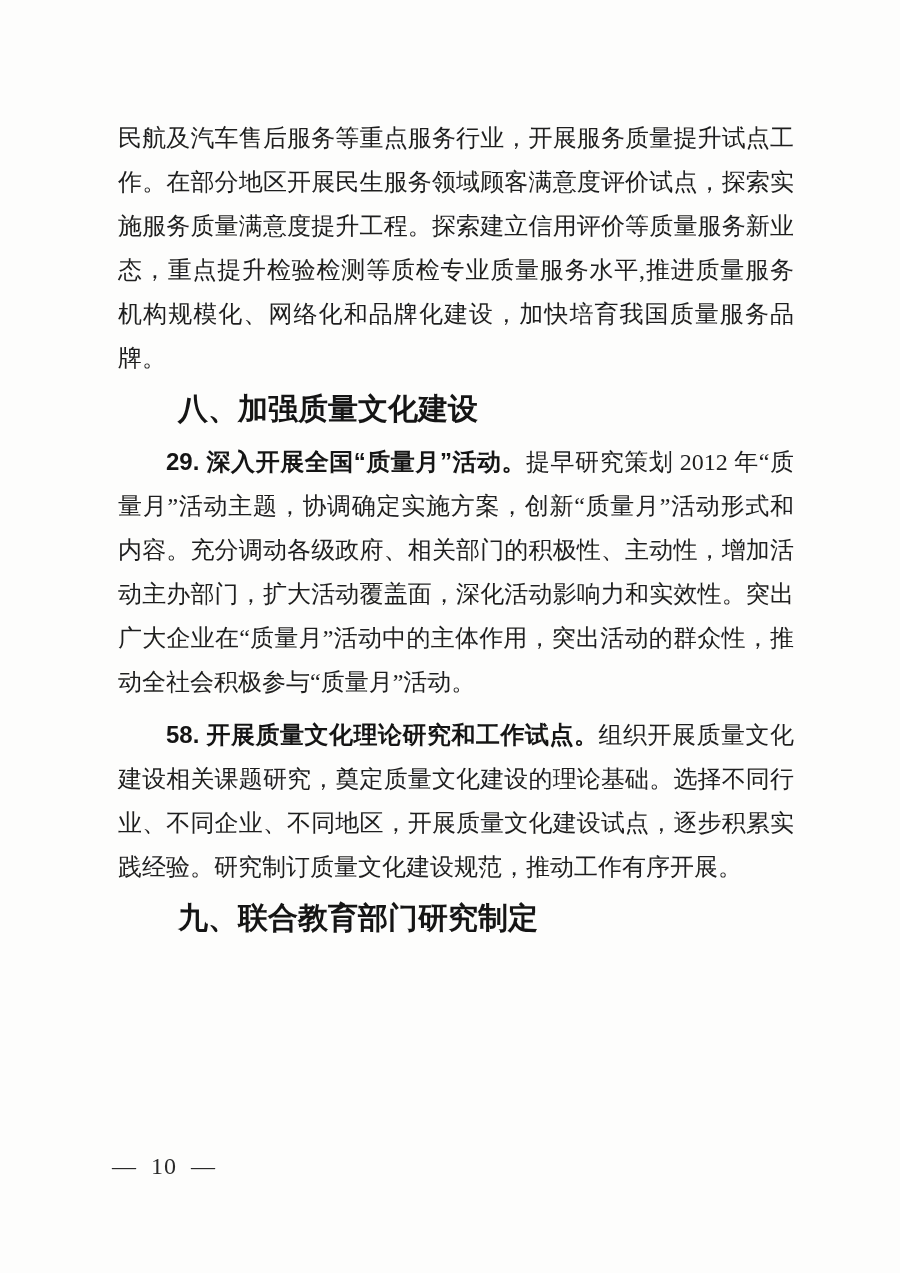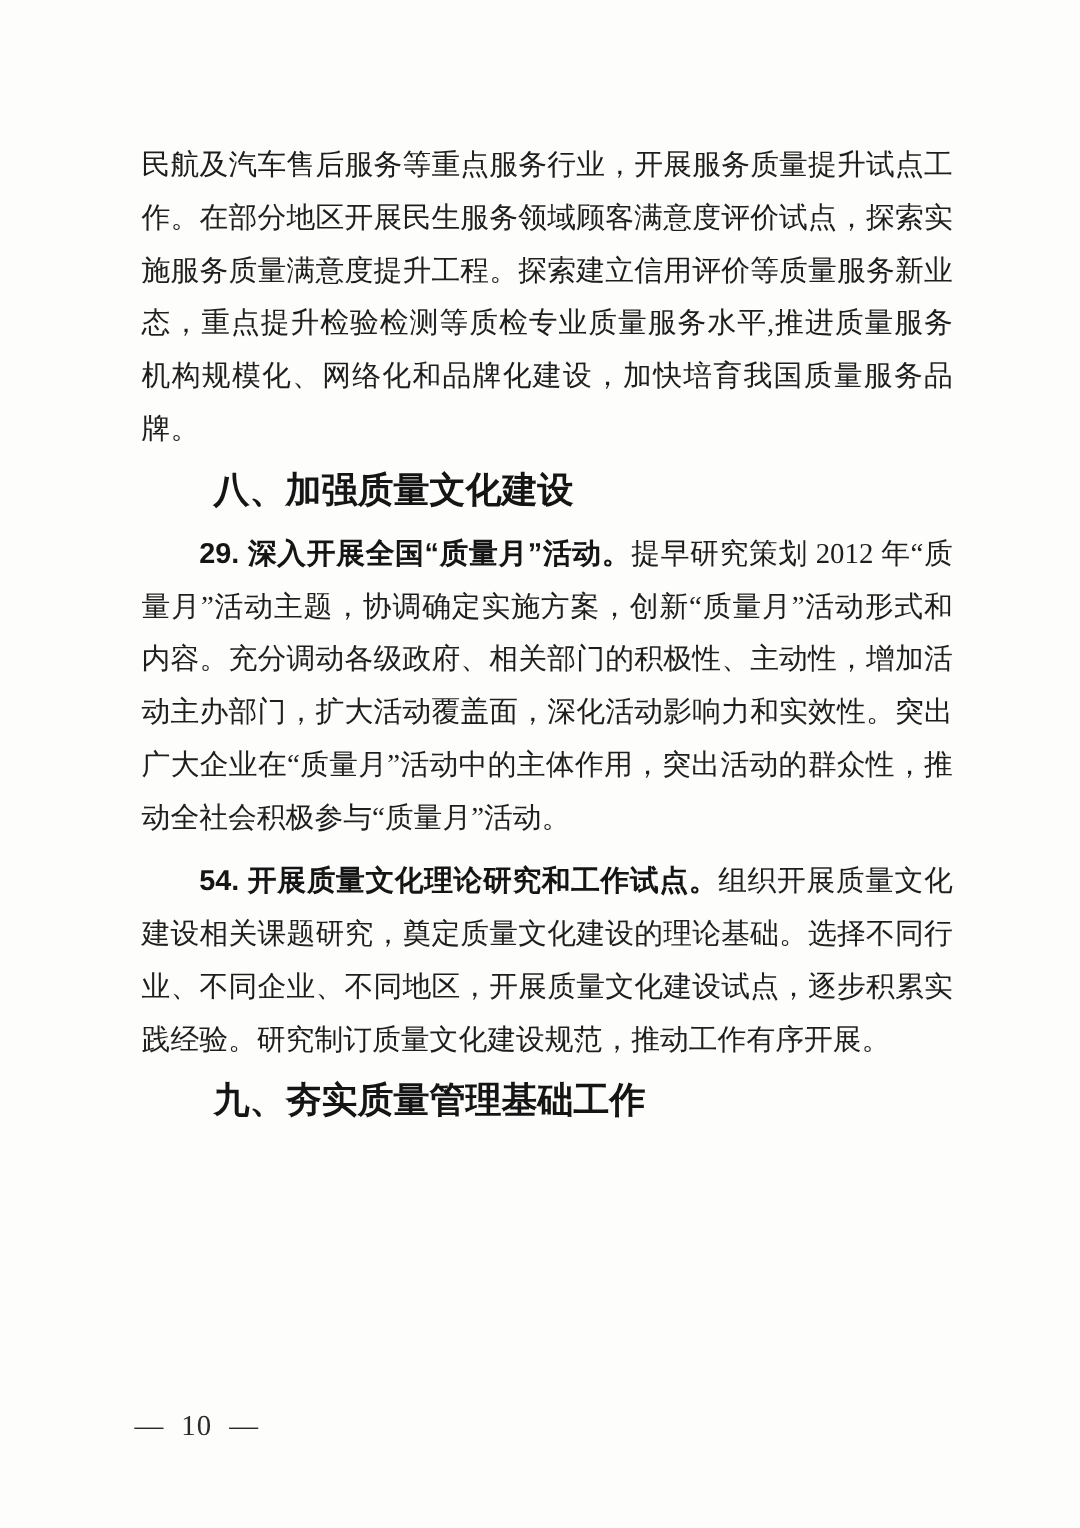--- a/index.html
+++ b/index.html
@@ -55,28 +55,27 @@
   .footer {
     position: absolute;
     left: 112px;
     top: 1151px;
     font-size: 24px;
     line-height: 30px;
     color: #2a2a2a;
     word-spacing: 7px;
     letter-spacing: 1px;
     font-family: "Liberation Serif", "DejaVu Serif", serif;
-    margin-top: 23px;
   }
 </style>
 </head>
 <body>
 
 <div class="page">
   <div class="doc">
       <p class="body continuation">民航及汽车售后服务等重点服务行业，开展服务质量提升试点工作。在部分地区开展民生服务领域顾客满意度评价试点，探索实施服务质量满意度提升工程。探索建立信用评价等质量服务新业态，重点提升检验检测等质检专业质量服务水平,推进质量服务机构规模化、网络化和品牌化建设，加快培育我国质量服务品牌。</p>
       <h2>八、加强质量文化建设</h2>
       <p class="body"><b class="lead">29. 深入开展全国“质量月”活动。</b><span>提早研究策划 2012 年“质量月”活动主题，协调确定实施方案，创新“质量月”活动形式和内容。充分调动各级政府、相关部门的积极性、主动性，增加活动主办部门，扩大活动覆盖面，深化活动影响力和实效性。突出广大企业在“质量月”活动中的主体作用，突出活动的群众性，推动全社会积极参与“质量月”活动。</span></p>
-      <p class="body"><b class="lead">54. 开展质量文化理论研究和工作试点。</b><span>组织开展质量文化建设相关课题研究，奠定质量文化建设的理论基础。选择不同行业、不同企业、不同地区，开展质量文化建设试点，逐步积累实践经验。研究制订质量文化建设规范，推动工作有序开展。</span></p>
-      <h2>九、夯实质量管理基础工作</h2>
+      <p class="body"><b class="lead">58. 开展质量文化理论研究和工作试点。</b><span>组织开展质量文化建设相关课题研究，奠定质量文化建设的理论基础。选择不同行业、不同企业、不同地区，开展质量文化建设试点，逐步积累实践经验。研究制订质量文化建设规范，推动工作有序开展。</span></p>
+      <h2>九、联合教育部门研究制定</h2>
     </div>
   <div class="footer">— 10 —</div>
 </div>
 
 </body></html>

